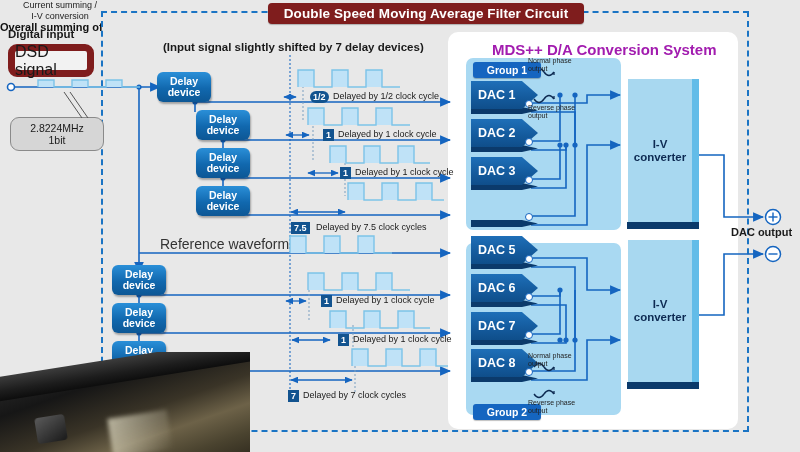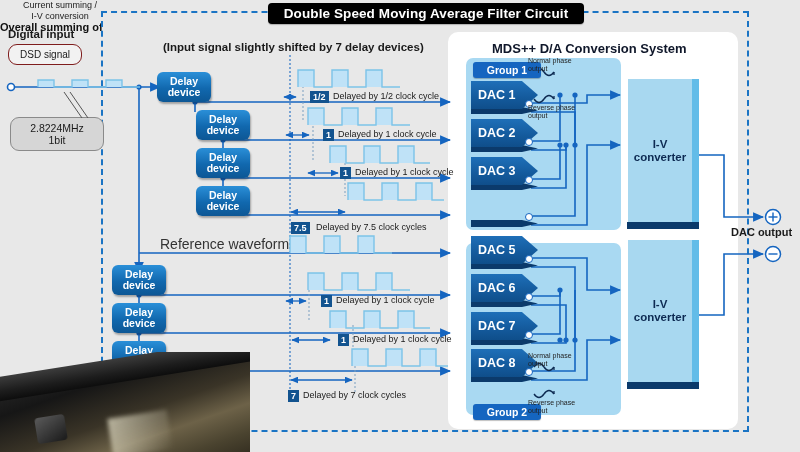--- a/index.html
+++ b/index.html
@@ -13,32 +13,32 @@
   .t{position:absolute;color:#1a1a1a;white-space:nowrap;}
   .bold{font-weight:bold;}
   
   #dashed-frame{
     position:absolute;left:101px;top:11px;width:644px;height:417px;
     border:2px dashed #1a74c4;background:transparent;
   }
   
   #title-badge{
     position:absolute;left:268px;top:3px;width:316px;height:21px;
-    background:#000000;border-radius:4px;
+    background:#7f1d1d;border-radius:4px;
     display:flex;align-items:center;justify-content:center;
     color:#fff;font-size:13.5px;font-weight:bold;letter-spacing:.1px;
     box-shadow:0 1px 1px rgba(0,0,0,.25);
   }
   
   #digital-input-label{left:8px;top:28px;font-size:11.5px;font-weight:bold;}
   #dsd-pill{
     position:absolute;left:8px;top:44px;width:72px;height:19px;
-    border:1px solid #7f1d1d;border-radius:9px;background:#f2f2f2;
+    border:7px solid #7f1d1d;border-radius:9px;background:#f2f2f2;
     display:flex;align-items:center;justify-content:center;
-    font-size:10px;color:#1a1a1a;
+    font-size:16px;color:#1a1a1a;
   }
   #freq-pill{
     position:absolute;left:10px;top:117px;width:92px;height:32px;
     border:1px solid #8a8a8a;border-radius:9px;background:#d6d6d6;
     display:flex;flex-direction:column;align-items:center;justify-content:center;
     font-size:10.5px;color:#1a1a1a;line-height:12px;text-align:center;
   }
   #subtitle{left:163px;top:41px;font-size:11.5px;font-weight:bold;}
   #ref-wave-label{left:160px;top:236px;font-size:14px;color:#333;}
   
@@ -47,21 +47,21 @@
     background:linear-gradient(180deg,#2a8fd8 0%,#1168ae 55%,#0d5795 100%);
     color:#fff;font-size:10.5px;font-weight:bold;line-height:11.5px;
     display:flex;flex-direction:column;align-items:center;justify-content:center;
     box-shadow:1px 2px 2px rgba(0,0,0,.3);text-align:center;
   }
   
   #mds-panel{
     position:absolute;left:448px;top:32px;width:290px;height:397px;
     background:#fff;border-radius:10px;
   }
-  #mds-title{left:492px;top:41px;font-size:13px;font-weight:bold;color:#0f172a;}
+  #mds-title{left:492px;top:41px;font-size:15px;font-weight:bold;color:#a21caf;}
   .group-panel{
     position:absolute;left:466px;width:155px;
     background:#a9d9f2;border-radius:7px;
   }
   #group1-panel{top:58px;height:172px;}
   #group2-panel{top:243px;height:172px;}
   .group-badge{
     position:absolute;width:68px;height:16px;border-radius:3px;
     background:#1565c0;color:#fff;font-size:10.5px;font-weight:bold;
     display:flex;align-items:center;justify-content:center;
@@ -349,21 +349,21 @@
   </div>
   <div class="delay" style="left:112px;top:303px;">
     <span>Delay</span>
     <span>device</span>
   </div>
   <div class="delay" style="left:112px;top:341px;">
     <span>Delay</span>
     <span>device</span>
   </div>
 
-  <div class="tag" style="left:310px;top:91px;">1/2</div>
+  <div class="tag" style="left:310px;top:91px;border-radius:6px;">1/2</div>
   <div class="tag-text" style="left:333px;top:91px;">Delayed by 1/2 clock cycle</div>
 
   <div class="tag" style="left:323px;top:129px;">1</div>
   <div class="tag-text" style="left:338px;top:129px;">Delayed by 1 clock cycle</div>
 
   <div class="tag" style="left:340px;top:167px;">1</div>
   <div class="tag-text" style="left:355px;top:167px;">Delayed by 1 clock cycle</div>
 
   <div class="tag" style="left:291px;top:222px;">7.5</div>
   <div class="tag-text" style="left:316px;top:222px;">Delayed by 7.5 clock cycles</div>

